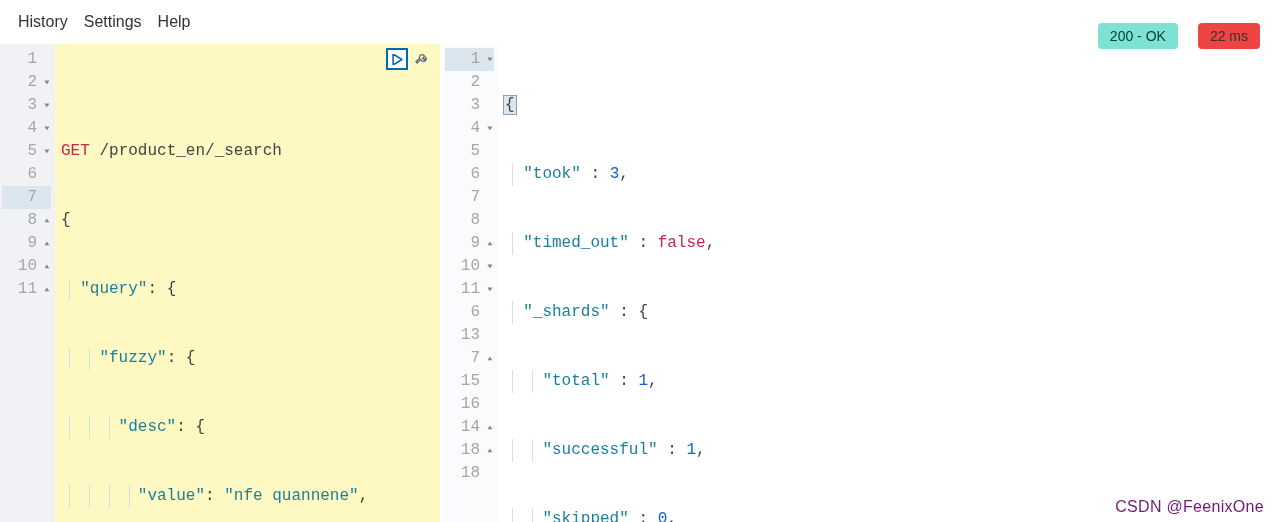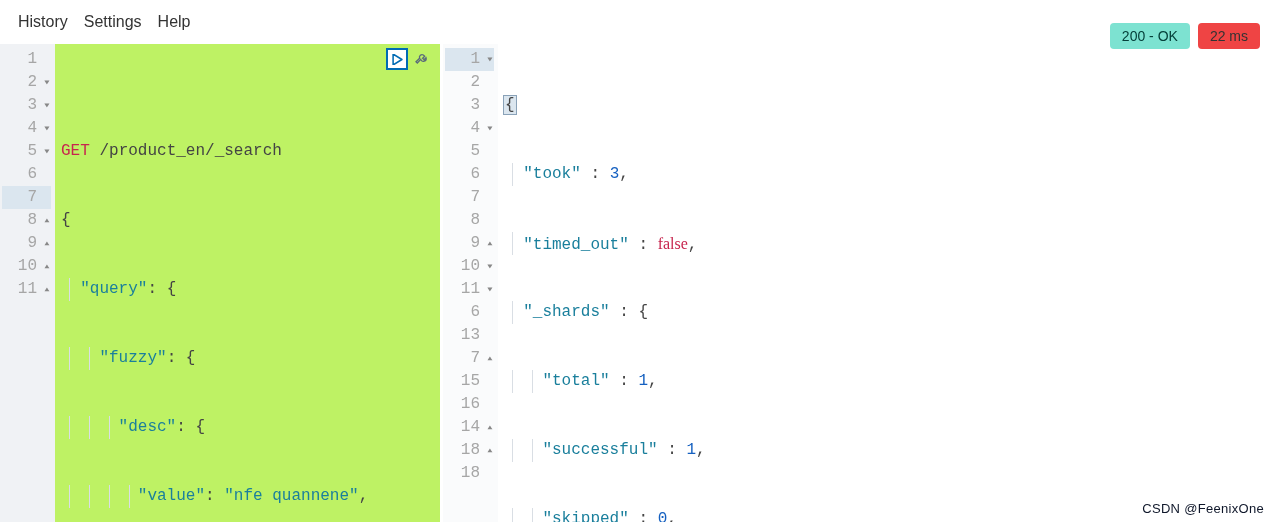--- a/index.html
+++ b/index.html
@@ -15,21 +15,21 @@
   }
   .topbar {
     height: 44px;
     display: flex;
     align-items: center;
     padding: 0 18px;
     border-bottom: 0;
   }
   .menu { display: flex; gap: 16px; flex: 1; }
   .menu-item { color: #333; font-size: 16px; cursor: pointer; }
-  .status-group { display: flex; gap: 8px; align-items: flex-end; margin-top: 28px; }
+  .status-group { display: flex; gap: 20px; align-items: flex-end; margin-top: 28px; }
   .badge {
     padding: 5px 12px;
     border-radius: 4px;
     font-size: 14px;
     font-weight: 500;
   }
   .badge-ok {
     background: #7de2d1;
     color: #05403a;
   }
@@ -91,27 +91,27 @@
   .code {
     flex: 1;
     padding: 4px 0 4px 6px;
     white-space: pre;
     position: relative;
   }
   .code-row {
     height: 23px;
     position: relative;
   }
-  .pane-left .code { background: #bef264; }
+  .pane-left .code { background: #fef9c3; }
   .pane-left .gutter { background: #f0f2f5; }
   .hl-method { color: #c7254e; font-weight: 500; }
   .hl-key { color: #1a7f9c; }
   .hl-string { color: #1a7f9c; }
   .hl-num { color: #1560c0; }
-  .hl-bool { color: #c7254e; font-family: Liberation Serif, serif; }
+  .hl-bool { color: #c7254e; }
   .hl-punc { color: #444; }
   .indent-guide {
     position: absolute;
     top: 0; bottom: 0;
     width: 0;
     border-left: 1px solid #d9dee4;
   }
   .gutter .ln.active {
     background: #dbe6ef;
   }
@@ -140,22 +140,22 @@
     color: #5a6b7b;
   }
   .splitter {
     width: 3px;
     background: transparent;
   }
   .watermark {
     position: absolute;
     right: 14px;
     bottom: 6px;
-    color: #0f172a;
-    font-size: 13px;
+    color: #701a75;
+    font-size: 16px;
     letter-spacing: 0.3px;
   }
   
   .gutter .ln.firstsel { background: #dbe6ef; }
 </style>
 </head>
 <body>
 
 <div class="topbar">
   <div class="menu">

